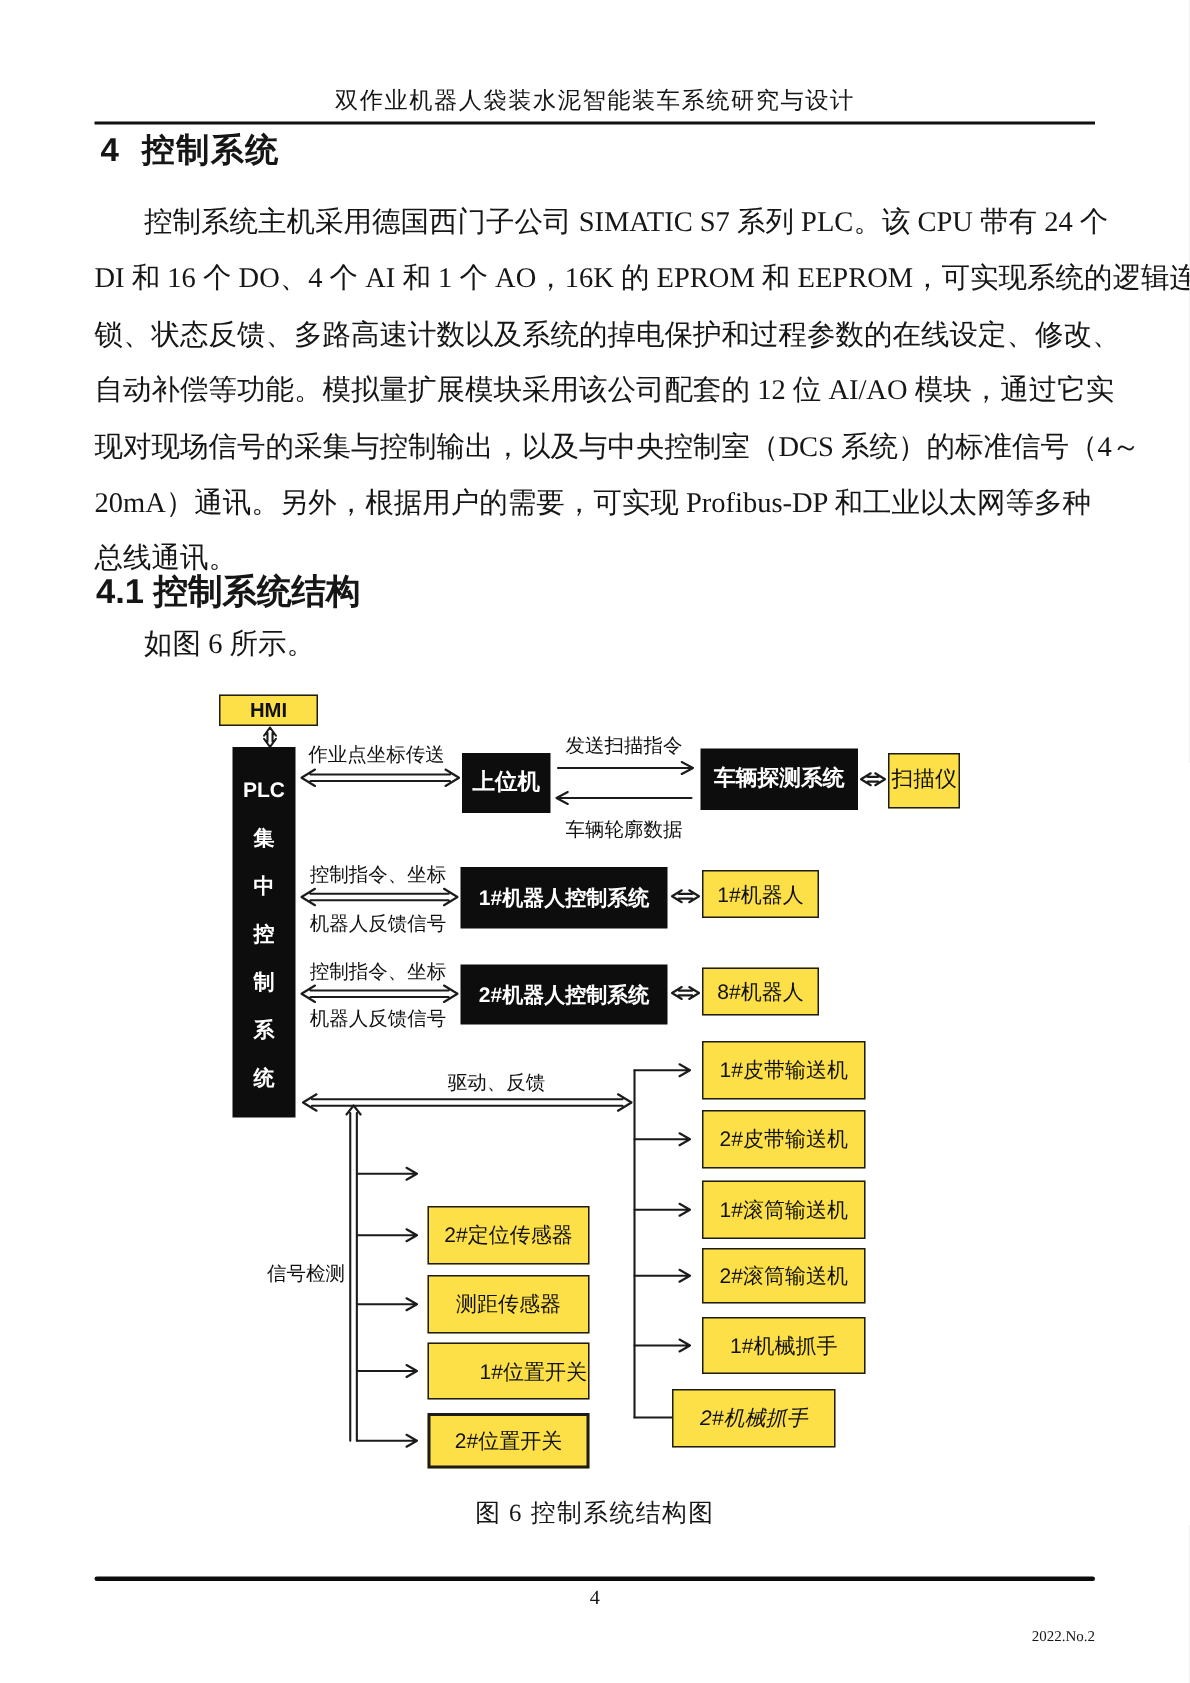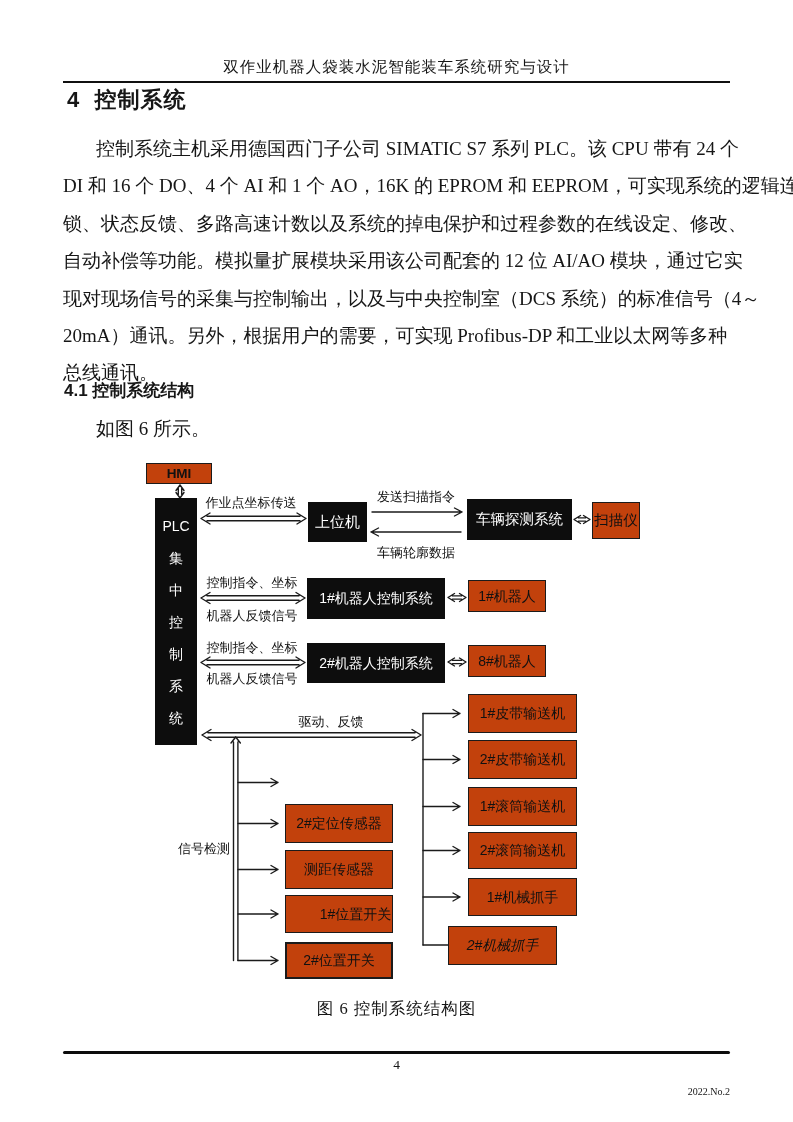--- a/index.html
+++ b/index.html
@@ -11,35 +11,35 @@
   }
   .abs { position:absolute; }
 
   .header-title { top:57px; left:0; width:100%; text-align:center;
     font-size:15.5px; letter-spacing:1px; }
   .header-rule { top:81px; left:63px; width:667px; height:2px; background:#101010; }
 
   .h1 { top:85px; left:67px; font-family:"Liberation Sans","DejaVu Sans",sans-serif;
     font-size:22px; font-weight:700; white-space:pre; letter-spacing:1px; }
   .h2 { top:379px; left:64px; font-family:"Liberation Sans","DejaVu Sans",sans-serif;
-    font-size:17px; font-weight:700; white-space:pre; }
+    font-size:23px; font-weight:700; white-space:pre; }
 
   .para { top:130px; left:63px; width:668px; font-size:19px; }
   .para .ln { height:37.4px; line-height:37.4px; white-space:nowrap; }
   .para .ln.indent { padding-left:33px; }
   .intro { top:416px; left:96px; font-size:19px; }
 
   .figure { top:455px; left:0; width:793px; height:540px; }
   .figure svg { position:absolute; top:0; left:0; }
 
   .node { position:absolute; display:flex; align-items:center; justify-content:center;
     font-family:"Liberation Sans","DejaVu Sans",sans-serif; text-align:center;
     line-height:1.15; z-index:2; }
-  .blackbox { background:#0d0d0d; color:#ffffff; font-weight:400; }
-  .whitebox { background:#c2410c; border:1.6px solid #1b1b1b; color:#111111; font-weight:500; }
+  .blackbox { background:#0d0d0d; color:#ffffff; font-weight:700; }
+  .whitebox { background:#fde047; border:1.6px solid #1b1b1b; color:#111111; font-weight:500; }
   .plcbox { white-space:pre-line; line-height:32px; font-size:14px; }
 
   .flabel { position:absolute; font-family:"Liberation Sans","DejaVu Sans",sans-serif;
     font-size:13px; font-weight:500; color:#111111; text-align:center; white-space:nowrap;
     z-index:2; }
 
   .caption { top:998px; left:0; width:100%; text-align:center; font-size:16.5px;
     letter-spacing:1px; }
 
   .footer-rule { top:1051px; left:63px; width:667px; height:3px; background:#0c0c0c;

